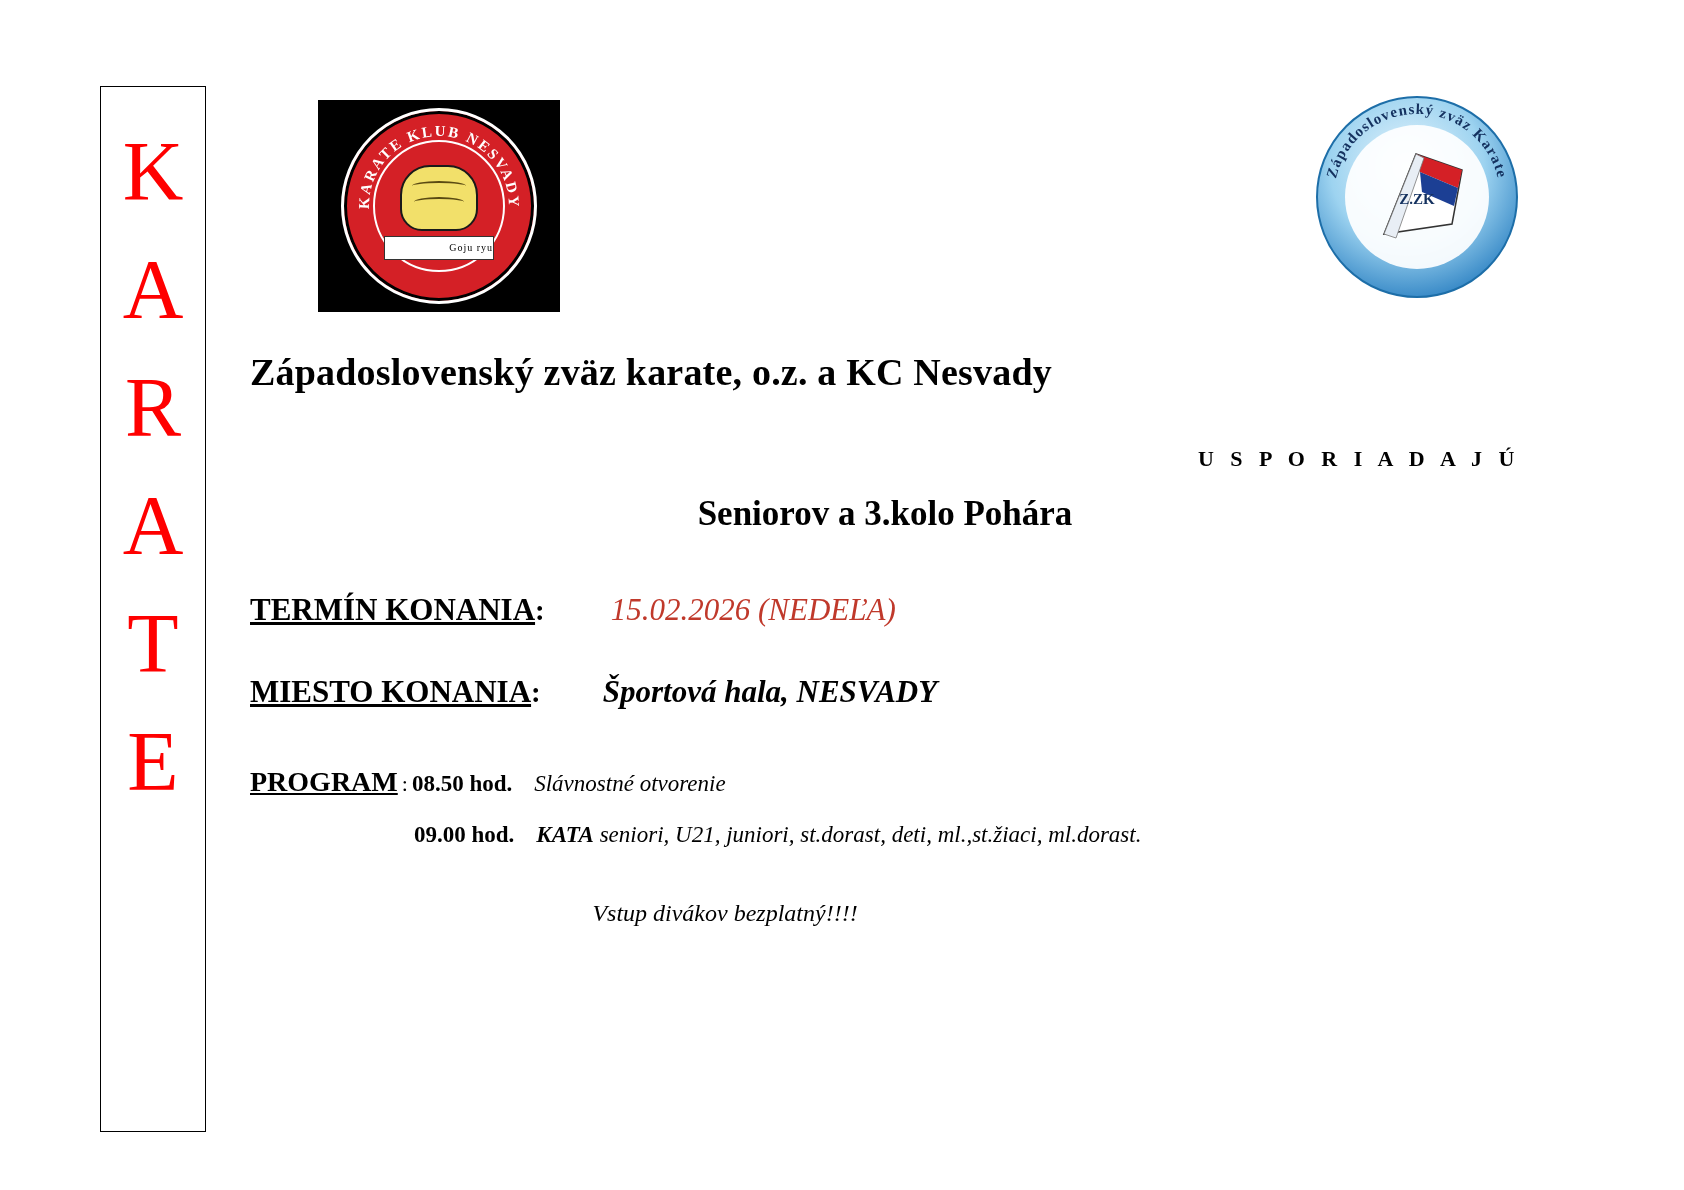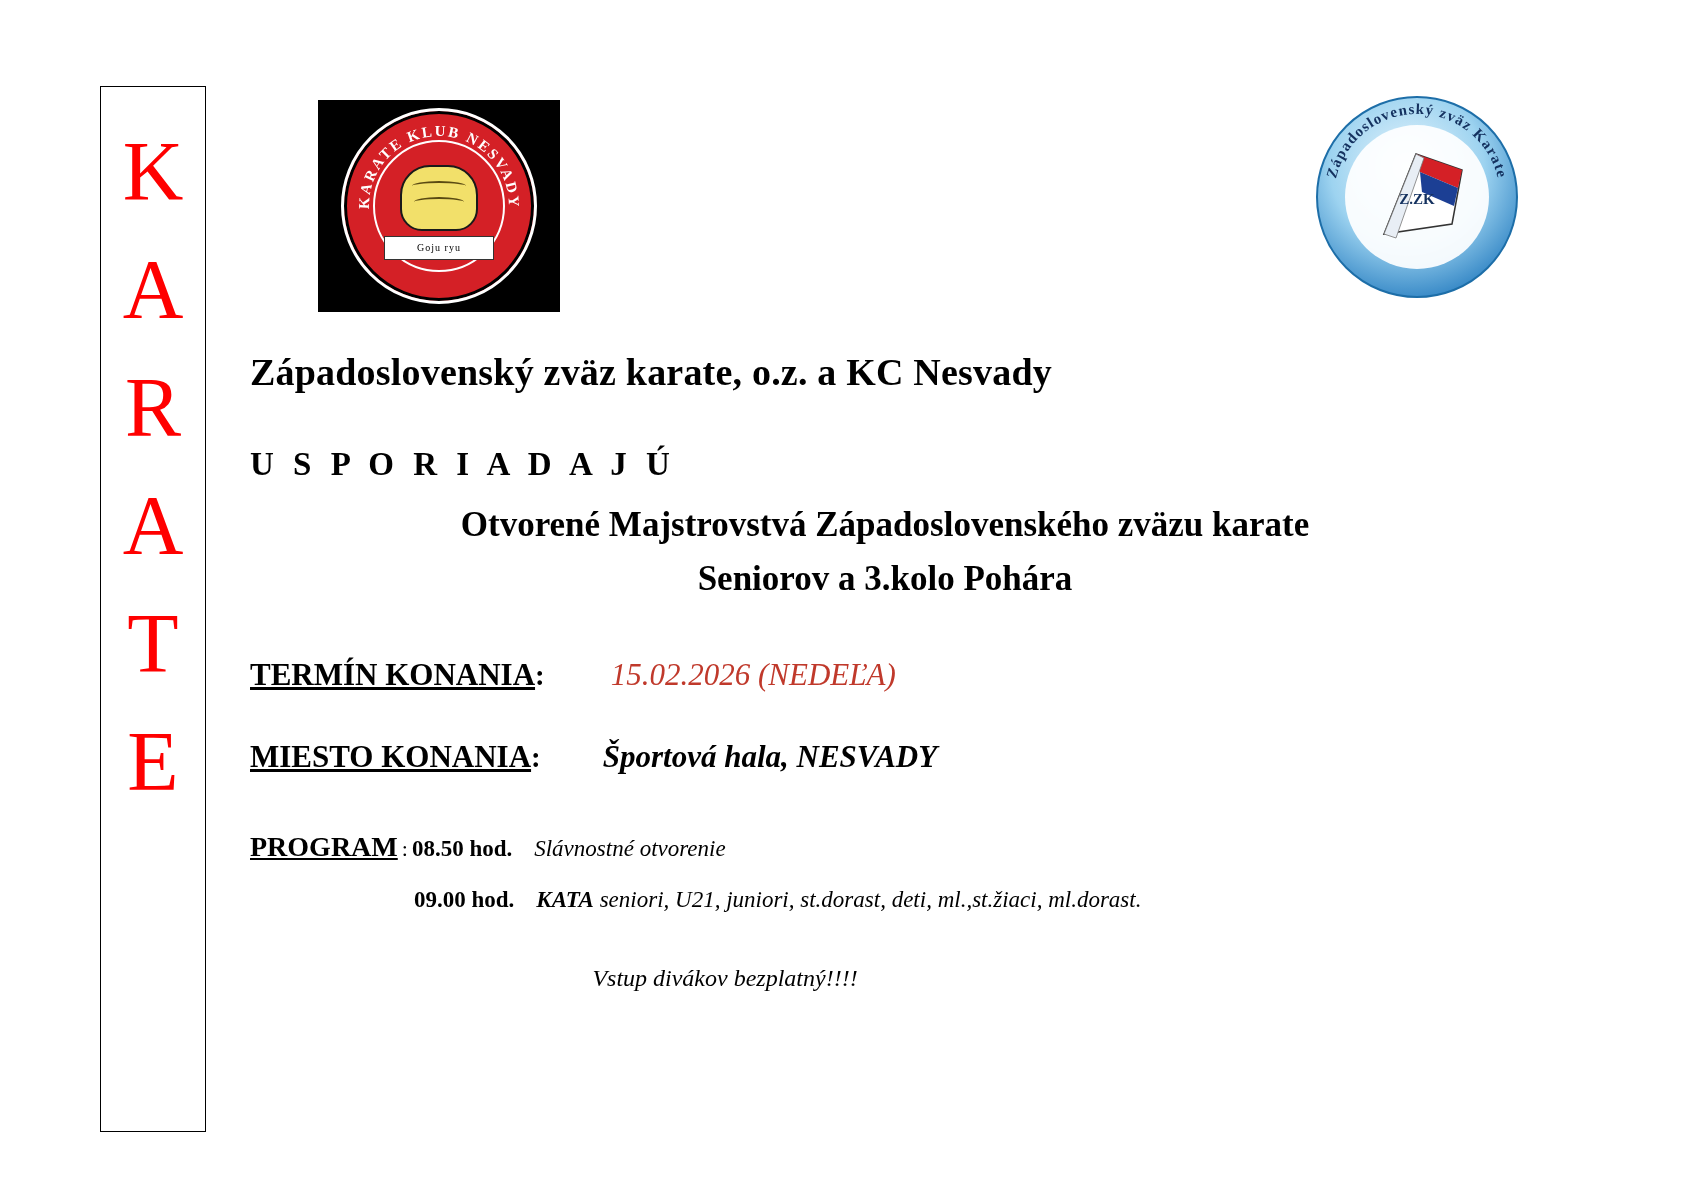--- a/index.html
+++ b/index.html
@@ -108,21 +108,21 @@
     left: 50%;
     top: 64%;
     transform: translate(-50%, 0);
     width: 108px;
     height: 22px;
     background: #ffffff;
     border: 1px solid #333;
     color: #000;
     font-size: 10px;
     font-family: "Liberation Serif", serif;
-    text-align: center;
+    text-align: right;
     line-height: 21px;
     letter-spacing: 1px;
   }
   #club-logo .ringtext {
     position: absolute;
     left: 0; top: 0; width: 100%; height: 100%;
   }
   #club-logo .ringtext svg { display: block; }
 
   
@@ -143,22 +143,22 @@
     width: 1270px;
   }
   .org-line {
     text-align: left;
     font-size: 38px;
     font-weight: bold;
     letter-spacing: 0.2px;
     margin: 0 0 52px 0;
   }
   .usporiadaju {
-    text-align: left;
-    font-size: 33px;
+    text-align: right;
+    font-size: 22px;
     font-weight: bold;
     letter-spacing: 5.5px;
     margin: 0 0 22px 0;
   }
   .event-title-1 {
     text-align: center;
     font-size: 35px;
     font-weight: bold;
     margin: 0 0 14px 0;
   }
@@ -307,21 +307,20 @@
     </text>
   </svg>
 </div>
 
 <div id="content">
 
   <p class="org-line">Západoslovenský zväz karate, o.z.  a  KC Nesvady</p>
 
   <p class="usporiadaju">U S P O R  I A D A J Ú</p>
 
-  <p class="event-title-1">Otvorené Majstrovstvá Západoslovenského zväzu karate</p>
   <p class="event-title-2">Seniorov a 3.kolo Pohára</p>
 
   <div class="row-line">
     <span class="label-underline">TERMÍN KONANIA</span>
     <span class="colon">:</span>
     <span class="value-date">15.02.2026 (NEDEĽA)</span>
   </div>
 
   <div class="row-line">
     <span class="label-underline">MIESTO KONANIA </span>

